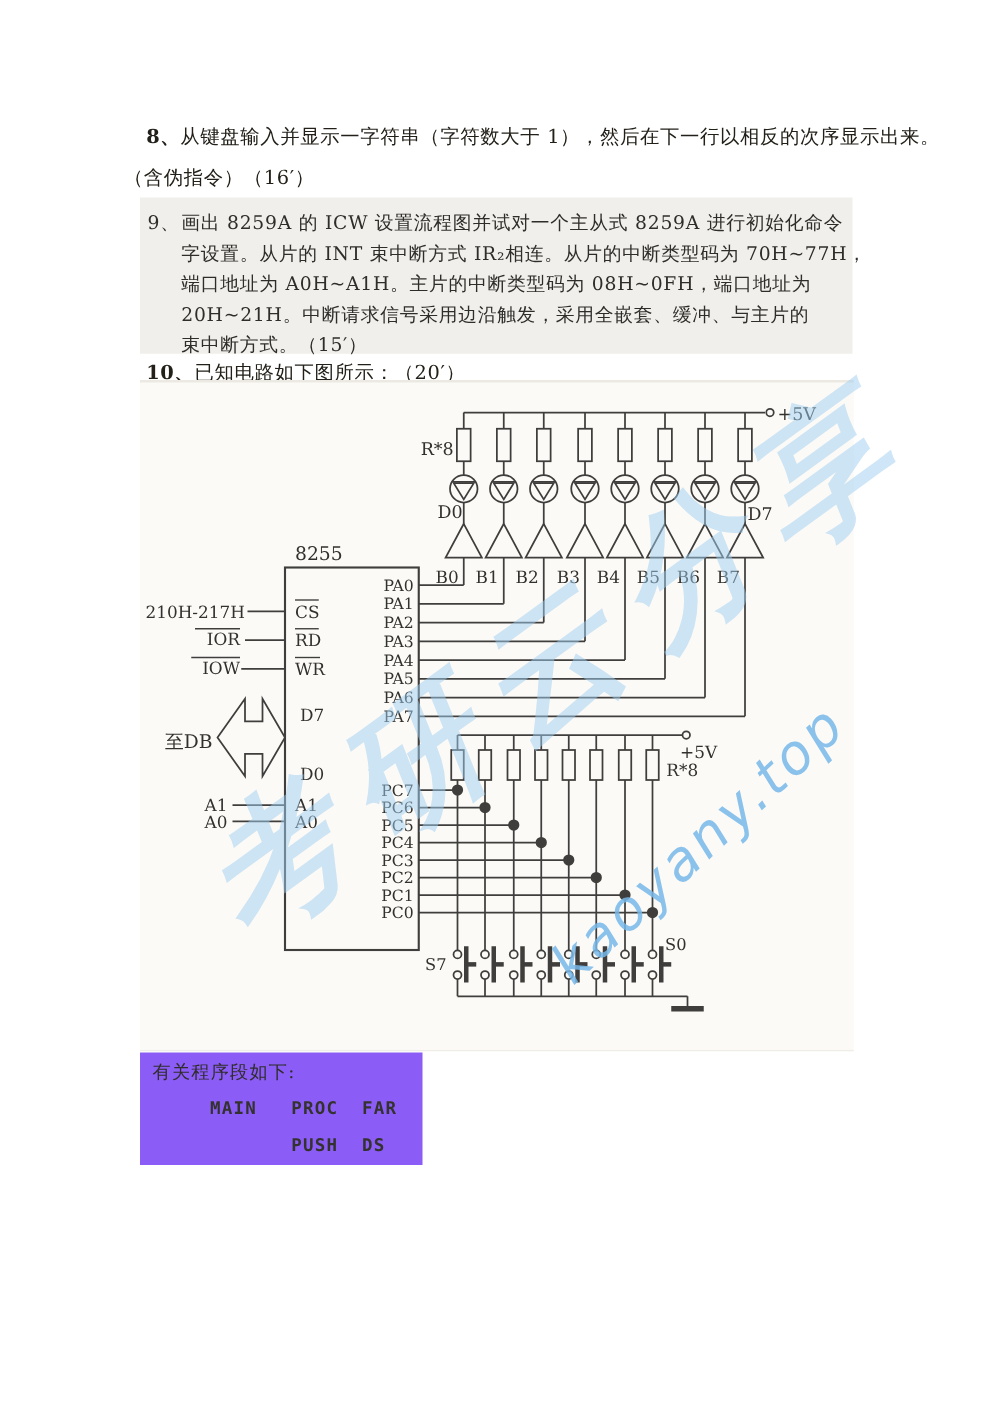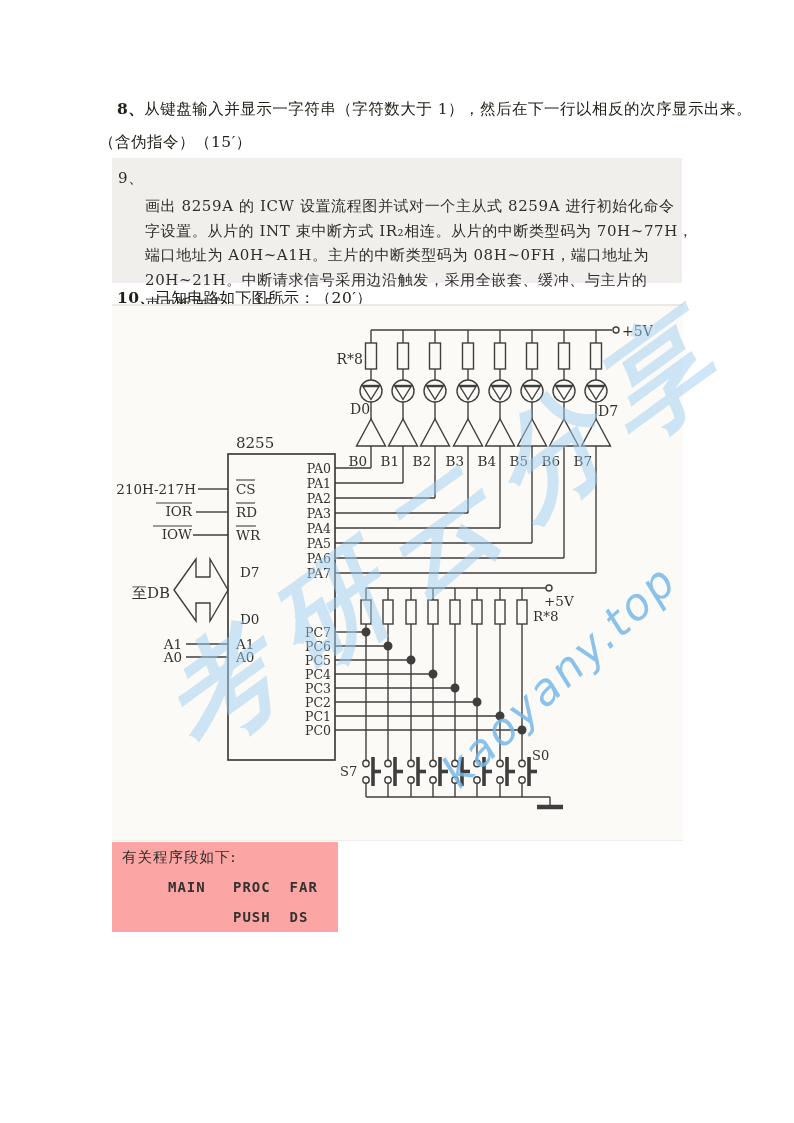--- a/index.html
+++ b/index.html
@@ -4,46 +4,46 @@
 <style>
   html,body{margin:0;padding:0;background:#fff;}
   .page{position:relative;width:794px;height:1123px;background:#ffffff;overflow:hidden;
         font-family:"DejaVu Serif", serif;color:#1d1c1a;}
   .abs{position:absolute;}
   .qtext{font-size:15.5px;letter-spacing:0.5px;white-space:nowrap;color:#222018;}
   .qnum{font-weight:bold;}
   .q9block{background:#f0efeb;}
   .q9text{font-size:15px;line-height:24.6px;color:#2f2d2a;letter-spacing:0.6px;white-space:nowrap;}
   .circuitbg{background:#fbfaf7;border-top:2px solid #ebe9e2;border-bottom:1px solid #efede7;}
-  .progblock{background:#fca5a5;}
+  .progblock{background:#8b5cf6;}
   .progintro{font-size:14.5px;color:#2f2d2a;letter-spacing:1px;white-space:pre;}
   .progcode{font-family:"DejaVu Sans Mono", monospace;font-size:14px;font-weight:bold;
             color:#34322e;white-space:pre;letter-spacing:1px;}
   svg{position:absolute;left:0;top:0;pointer-events:none;}
   svg text{font-family:"DejaVu Serif", serif;fill:#33312e;}
   .wm{pointer-events:none;user-select:none;}
   .wm-char{position:absolute;font-size:112px;font-weight:bold;font-style:italic;
            color:rgba(158,205,240,0.50);transform:rotate(-36deg);line-height:1;}
   .wm-site{position:absolute;font-family:"DejaVu Sans", sans-serif;font-style:italic;
            font-size:44px;letter-spacing:3px;color:rgba(118,183,233,0.85);
            transform:rotate(-43deg);white-space:nowrap;}
 </style>
 </head>
 <body>
 
 <div class="page">
 
   <div class="abs qtext" style="left:117px;top:99px;">
     <span class="qnum">8、</span><span>从键盘输入并显示一字符串（字符数大于 1），然后在下一行以相反的次序显示出来。</span>
   </div>
-  <div class="abs qtext" style="left:99px;top:132px;">（含伪指令）（15′）</div>
+  <div class="abs qtext" style="left:99px;top:132px;">（含伪指令）（16′）</div>
 
   <div class="abs q9block" style="left:112px;top:158px;width:570px;height:125px;">
     <span class="abs q9text" style="left:6px;top:8px;">9、</span>
-    <div class="abs" style="left:33px;top:8px;margin-top:28px;">
+    <div class="abs" style="left:33px;top:8px;">
       <div class="q9text">画出 8259A 的 ICW 设置流程图并试对一个主从式 8259A 进行初始化命令</div>
       <div class="q9text">字设置。从片的 INT 束中断方式 IR₂相连。从片的中断类型码为 70H~77H，</div>
       <div class="q9text">端口地址为 A0H~A1H。主片的中断类型码为 08H~0FH，端口地址为</div>
       <div class="q9text">20H~21H。中断请求信号采用边沿触发，采用全嵌套、缓冲、与主片的</div>
       <div class="q9text">束中断方式。（15′）</div>
     </div>
   </div>
 
   <div class="abs qtext" style="left:117px;top:288px;">
     <span class="qnum">10、</span><span>已知电路如下图所示：（20′）</span>

